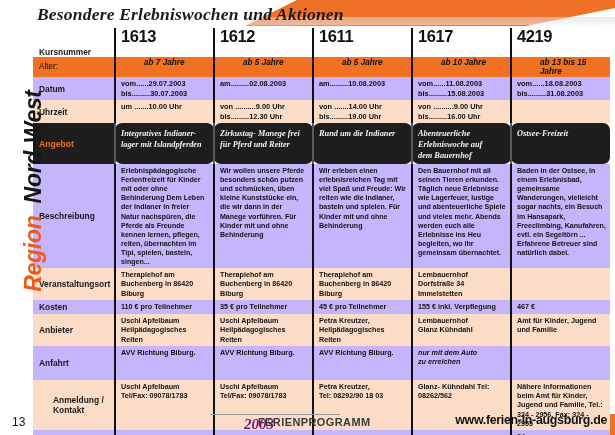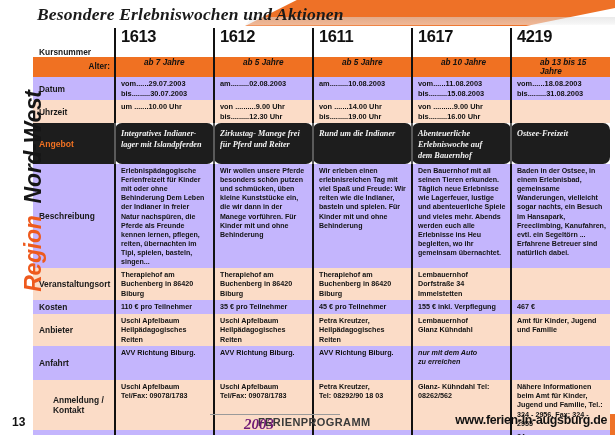--- a/index.html
+++ b/index.html
@@ -68,21 +68,21 @@
 
   
   tr.tint td{background:#fbdcc7;}
   tr.white td{background:#c4b5fd;}
   tr.grey td{background:#d4d4d4;}
   tr.orange td{background:#f07122;}
   tr.dark td{background:#1d1d1d;}
 
   tr.orange td{font-style:italic;font-weight:700;font-size:8.2px;color:#111;
                padding-top:1px;padding-bottom:1px;padding-left:28px;}
-  tr.orange td.lbl{font-style:normal;font-weight:700;font-size:8.2px;color:#111;text-align:right;}
+  tr.orange td.lbl{font-style:normal;font-weight:400;font-size:8.2px;color:#111;}
 
   tr.dark td{color:#f0f0f0;border-left-color:#5a5a5a;}
   tr.dark td.lbl{color:#f07122;font-weight:700;font-size:8.6px;}
   tr.dark td.off{
     font-family:"Liberation Serif", serif;font-style:italic;font-weight:700;
     font-size:8.3px;line-height:11px;color:#f2f2f2;padding-top:5px;border-radius:7px;
   }
 
   
   tr.nums td{background:#ffffff;padding-top:0;padding-bottom:12px;}
@@ -98,21 +98,21 @@
   tr.desc td.lbl{vertical-align:middle;}
   tr.anfahrt td{height:30px;}
   tr.anmeld td{height:32px;}
   tr.wichtig td{height:26px;}
   tr.beschr-row td{height:13px;}
   tr.offer td{height:34px;}
 
   
   .pagenum{
     position:absolute;left:12px;top:415px;z-index:5;
-    font-weight:700;font-size:12px;color:#111;
+    font-weight:400;font-size:12px;color:#111;
   }
   .fp-wrap{position:absolute;left:210px;top:414px;z-index:5;height:18px;}
   .fp-word{
     position:absolute;left:48px;top:2px;
     font-weight:700;font-size:11px;letter-spacing:.4px;color:#3a3a3a;white-space:nowrap;
   }
   .fp-year{
     position:absolute;left:34px;top:2px;
     font-family:Liberation Serif, serif;font-style:italic;font-weight:700;
     font-size:15px;color:#701a75;white-space:nowrap;

